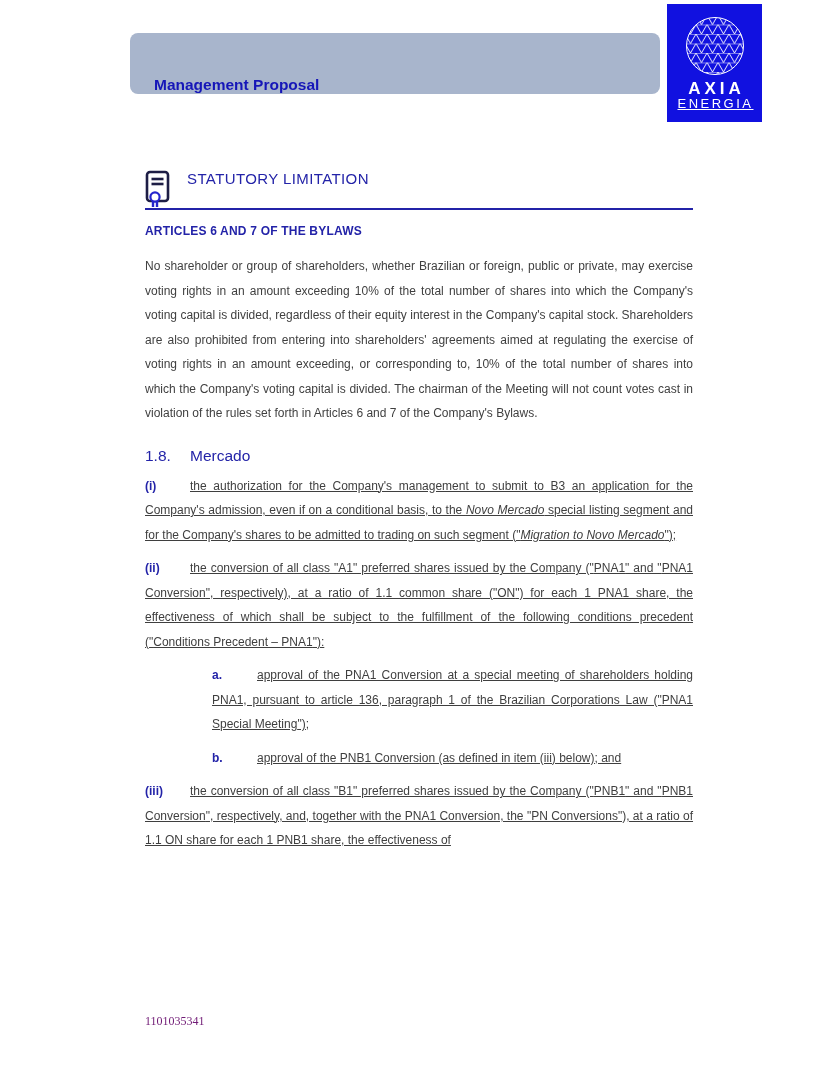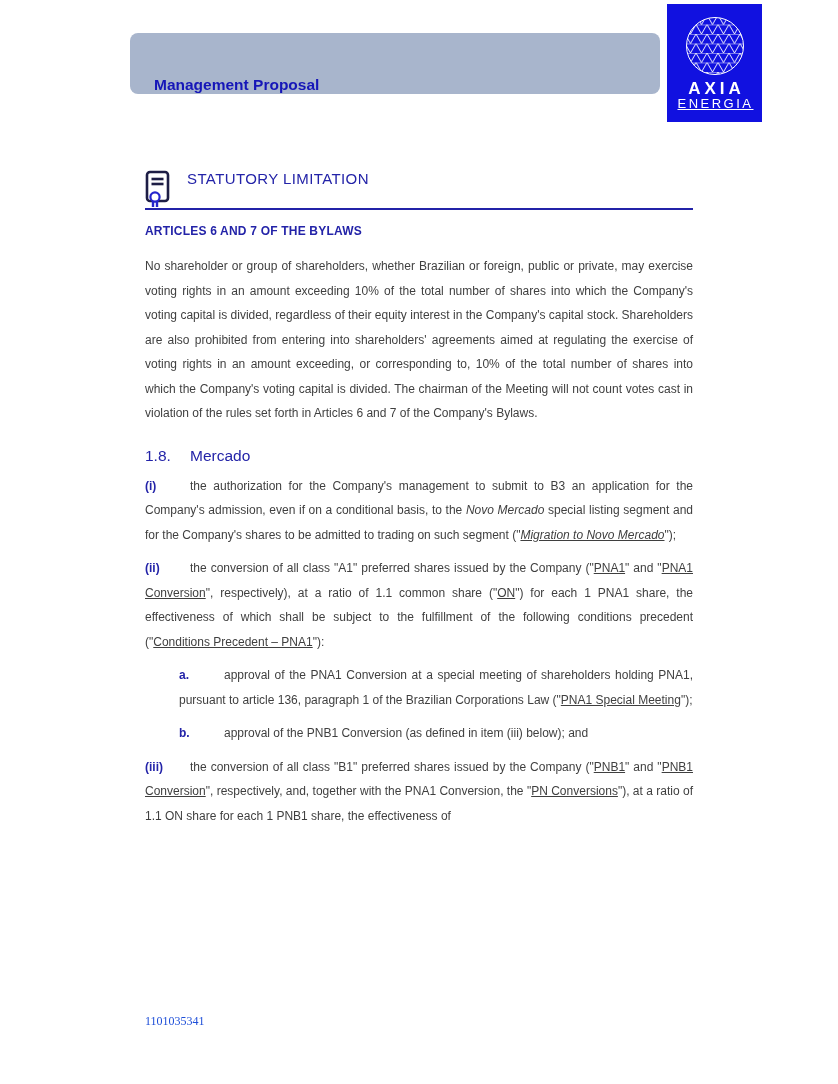--- a/index.html
+++ b/index.html
@@ -27,29 +27,29 @@
   .content{position:absolute;top:138px;left:0;width:838px;padding:0 145px;}
   .section-header{margin-top:32px;display:flex;border-bottom:2px solid var(--blue);padding-bottom:0;}
   .section-title{color:var(--blue);font-size:15px;letter-spacing:0.4px;margin-left:16px;}
   .bylaws-heading{margin-top:14px;color:var(--blue);font-size:12px;font-weight:bold;letter-spacing:0.2px;}
   .body{color:var(--body);font-size:12px;line-height:24.5px;}
   .justify{text-align:justify;}
   .p-bylaws{margin-top:16px;}
   .agenda-heading{margin-top:21px;color:var(--blue);font-size:15.5px;}
   .agenda-num{display:inline-block;width:45px;}
   .p-intro{margin-top:22px;}
-  .item{margin-top:9px;}
+  .item{margin-top:9px;text-decoration:underline;}
   .ilabel{display:inline-block;width:45px;font-weight:bold;color:var(--blue);}
-  .sub{margin-left:34px;}
+  .sub{margin-left:67px;}
   .it{font-style:italic;}
   .ul{text-decoration:underline;}
   .itul{font-style:italic;text-decoration:underline;}
 
   
-  .footer{position:absolute;top:1014px;left:145px;font-family:"Liberation Serif", serif;font-size:12px;color:#1d4ed8;}
+  .footer{position:absolute;top:1014px;left:145px;font-family:"Liberation Serif", serif;font-size:12px;color:#701a75;}
 </style>
 </head>
 <body>
 
 <div class="page">
 
   <div class="header-row">
     <div class="band">
       <div class="band-title">
         <div>Management Proposal</div>

